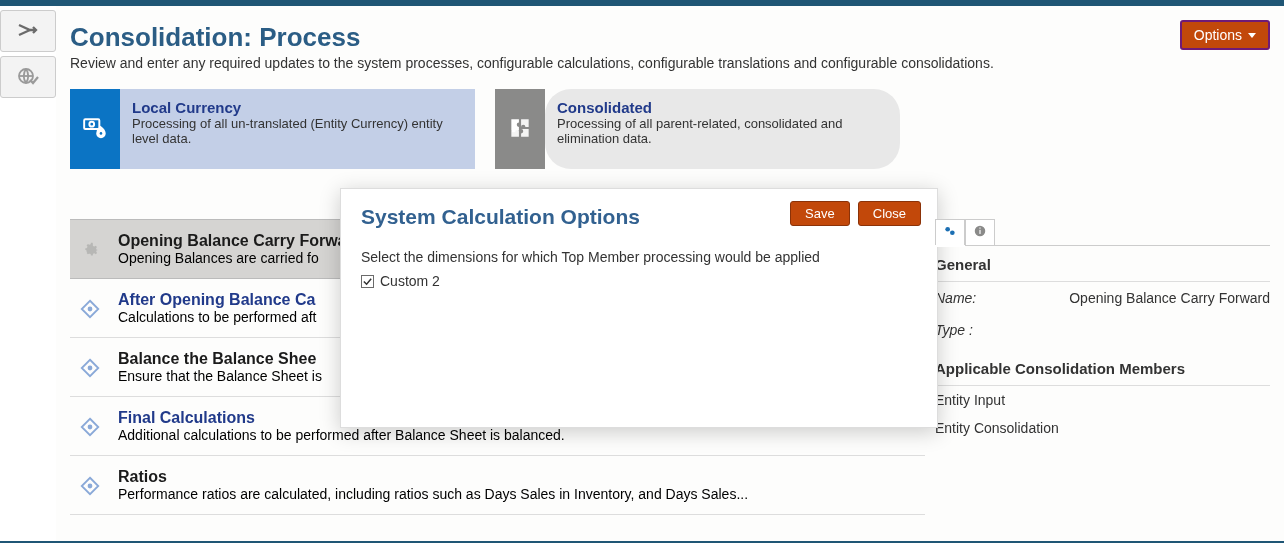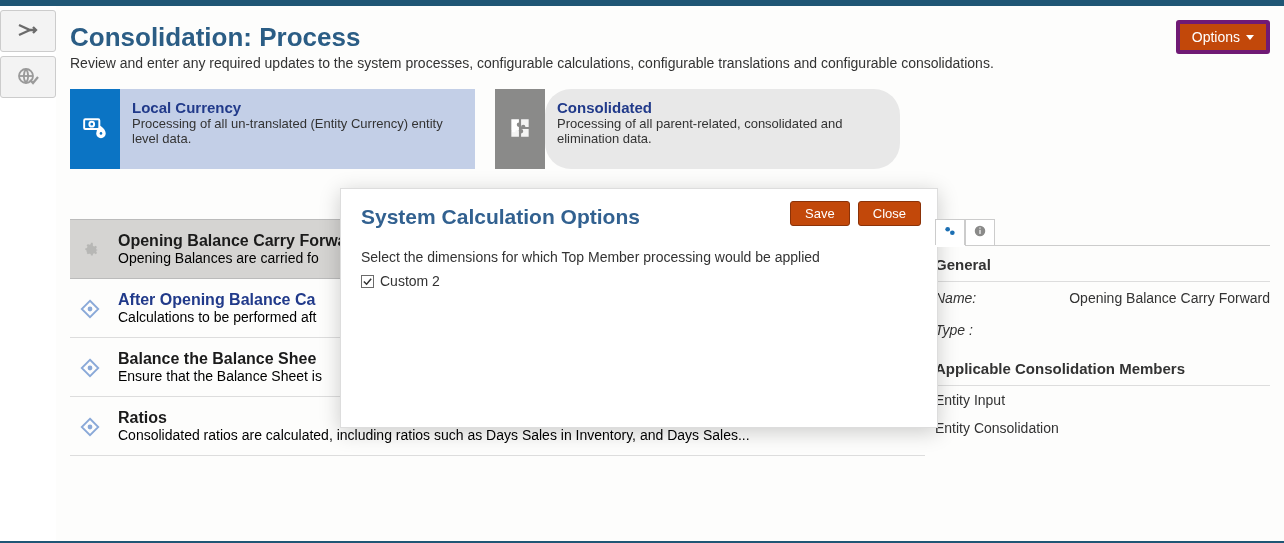--- a/index.html
+++ b/index.html
@@ -57,21 +57,21 @@
     font-size: 14px;
     color: #333;
     margin-top: 2px;
   }
   .options-btn {
     position: absolute;
     top: 14px;
     right: 14px;
     background: #c2480a;
     color: #fff;
-    border: 4px solid #701a75;
+    border: 2px solid #701a75;
     border-radius: 3px;
     padding: 5px 12px;
     font-size: 14px;
     display: flex; align-items: center; gap: 6px;
     cursor: pointer;
   }
   .caret-down {
     width: 0; height: 0;
     border-left: 4px solid transparent;
     border-right: 4px solid transparent;
@@ -335,31 +335,43 @@
                 <path d="M12 3 L21 12 L12 21 L3 12 Z"></path>
                 <circle cx="12" cy="12" r="2.6" fill="#8aa9d8" stroke="none"></circle>
               </svg>
           </div>
           <div>
             <div class="row-title">Balance the Balance Shee</div>
             <div class="row-desc">Ensure that the Balance Sheet is</div>
           </div>
         </div>
 
-
         <div class="list-row">
           <div class="row-icon">
             <svg viewBox="0 0 24 24" fill="none" stroke="#8aa9d8" stroke-width="2">
                 <path d="M12 3 L21 12 L12 21 L3 12 Z"></path>
                 <circle cx="12" cy="12" r="2.6" fill="#8aa9d8" stroke="none"></circle>
               </svg>
           </div>
           <div>
+            <div class="row-title link">Final Calculations</div>
+            <div class="row-desc">Additional calculations to be performed after Balance Sheet is balanced.</div>
+          </div>
+        </div>
+
+        <div class="list-row">
+          <div class="row-icon">
+            <svg viewBox="0 0 24 24" fill="none" stroke="#8aa9d8" stroke-width="2">
+                <path d="M12 3 L21 12 L12 21 L3 12 Z"></path>
+                <circle cx="12" cy="12" r="2.6" fill="#8aa9d8" stroke="none"></circle>
+              </svg>
+          </div>
+          <div>
             <div class="row-title">Ratios</div>
-            <div class="row-desc">Consolidated ratios are calculated, including ratios such as Days Sales in Inventory, and Days Sales...</div>
+            <div class="row-desc">Performance ratios are calculated, including ratios such as Days Sales in Inventory, and Days Sales...</div>
           </div>
         </div>
 
       </div>
 
       <div class="side-col">
         <div class="side-tabs">
           <div class="side-tab active">
             <span>
               <svg viewBox="0 0 24 24" fill="#1c6fb3">

